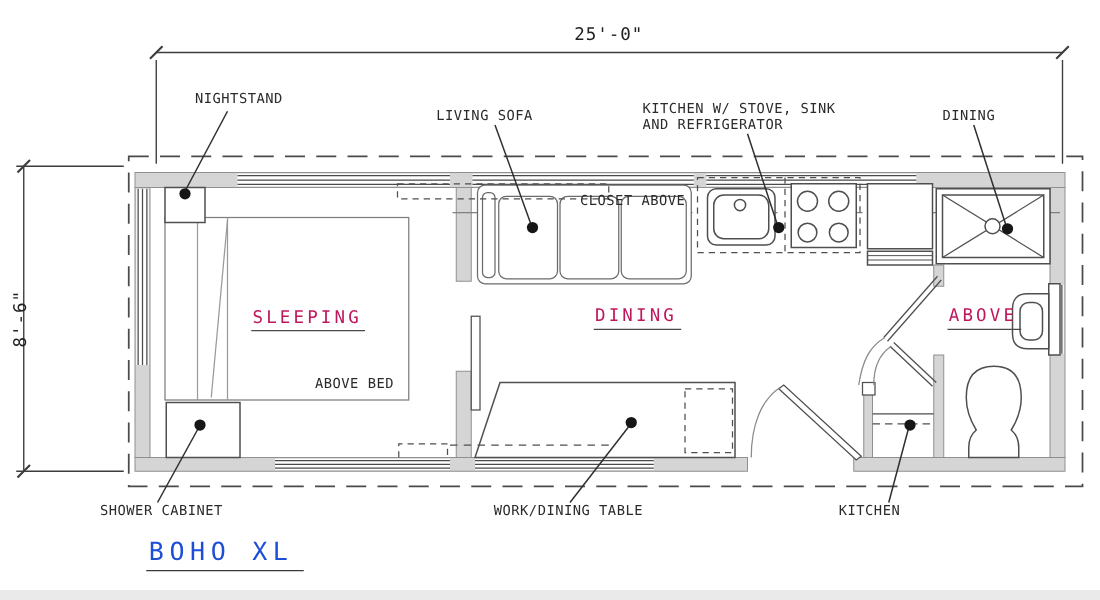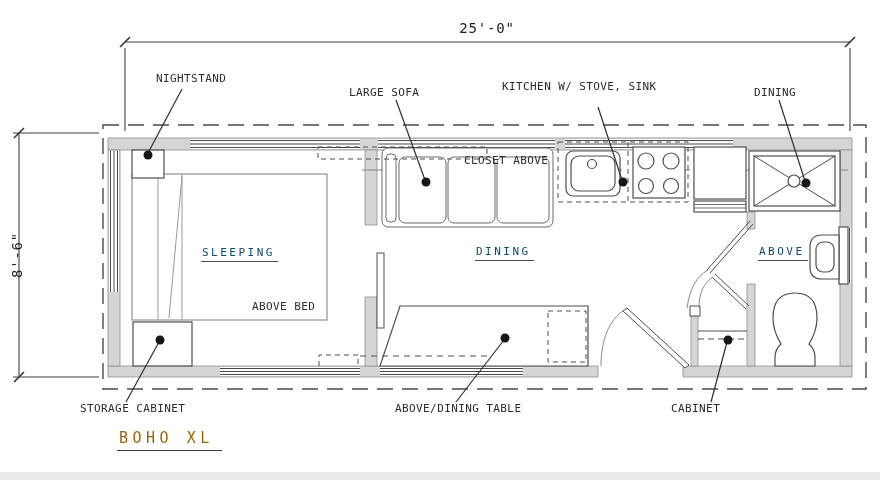--- a/index.html
+++ b/index.html
@@ -3,28 +3,28 @@
 <meta charset="utf-8">
 <style>
   html,body{margin:0;padding:0;background:#ffffff;}
   .stage{
     position:relative;width:880px;height:480px;background:#ffffff;overflow:hidden;
     font-family:"DejaVu Sans Mono","Liberation Mono",monospace;color:#2e2e2e;
   }
   .stage svg{position:absolute;left:0;top:0;}
   .callout{position:absolute;font-size:11px;letter-spacing:.4px;line-height:12.5px;
     white-space:nowrap;color:#2b2b2b;}
-  .room{position:absolute;font-size:11px;letter-spacing:2.5px;white-space:nowrap;
-    color:#0c4a6e;border-bottom:1.6px solid #4a4a4a;padding:0 3px 2px 1px;}
+  .room{position:absolute;font-size:14px;letter-spacing:2.5px;white-space:nowrap;
+    color:#be185d;border-bottom:1.6px solid #4a4a4a;padding:0 3px 2px 1px;}
   .dim{position:absolute;font-size:14px;letter-spacing:.8px;color:#222;white-space:nowrap;}
   .dim-v{left:-18px;top:247px;width:70px;text-align:center;
     transform:rotate(-90deg);transform-origin:center;}
   .dim-h{left:437px;top:20px;width:100px;text-align:center;}
-  .plan-title{position:absolute;left:117px;top:429px;font-size:15px;letter-spacing:4.5px;
-    color:#a16207;border-bottom:1.7px solid #3a3a3a;padding:0 8px 3px 2px;white-space:nowrap;}
+  .plan-title{position:absolute;left:117px;top:429px;font-size:20px;letter-spacing:4.5px;
+    color:#1d4ed8;border-bottom:1.7px solid #3a3a3a;padding:0 8px 3px 2px;white-space:nowrap;}
   .strip{position:absolute;left:0;bottom:0;width:880px;height:8px;background:#eaeaea;}
 </style>
 </head>
 <body>
 
 <div class="stage">
 
   <svg width="880" height="480" viewBox="0 0 880 480">
 
     <g>
@@ -223,30 +223,31 @@
         <line x1="711" y1="402" x2="727" y2="342"></line>
           <circle cx="728" cy="340" r="4.5" fill="#161616" stroke="none"></circle>
       </g>
     </g>
   </svg>
 
   <div class="dim dim-h">25'-0"</div>
   <div class="dim dim-v">8'-6"</div>
 
   <div class="callout" style="left:156px;top:73px">NIGHTSTAND</div>
-  <div class="callout" style="left:349px;top:87px">LARGE SOFA</div>
-  <div class="callout" style="left:502px;top:81px">
+  <div class="callout" style="left:349px;top:87px">LIVING SOFA</div>
+  <div class="callout" style="left:514px;top:81px">
     <div>KITCHEN W/ STOVE, SINK</div>
+    <div>AND REFRIGERATOR</div>
   </div>
   <div class="callout" style="left:754px;top:87px">DINING</div>
   <div class="callout" style="left:464px;top:155px">CLOSET ABOVE</div>
   <div class="callout" style="left:252px;top:301px">ABOVE BED</div>
-  <div class="callout" style="left:80px;top:403px">STORAGE CABINET</div>
-  <div class="callout" style="left:395px;top:403px">ABOVE/DINING TABLE</div>
-  <div class="callout" style="left:671px;top:403px">CABINET</div>
+  <div class="callout" style="left:80px;top:403px">SHOWER CABINET</div>
+  <div class="callout" style="left:395px;top:403px">WORK/DINING TABLE</div>
+  <div class="callout" style="left:671px;top:403px">KITCHEN</div>
 
   <div class="room" style="left:201px;top:246px">SLEEPING</div>
   <div class="room" style="left:475px;top:245px">DINING</div>
   <div class="room" style="left:758px;top:245px">ABOVE</div>
 
   <div class="plan-title">BOHO XL</div>
 
   <div class="strip"></div>
 </div>
 

